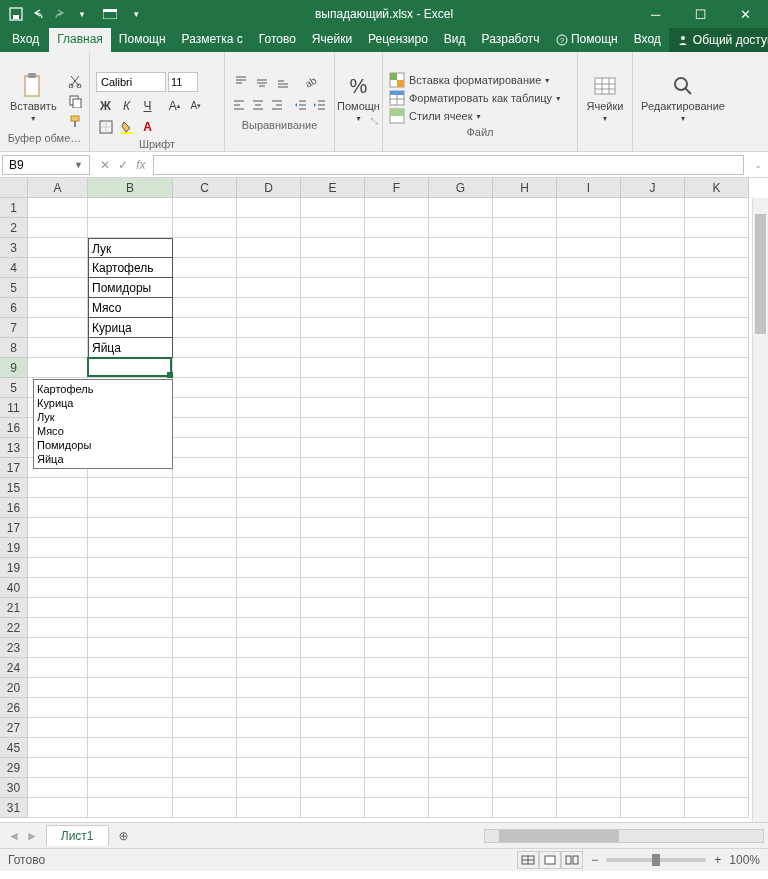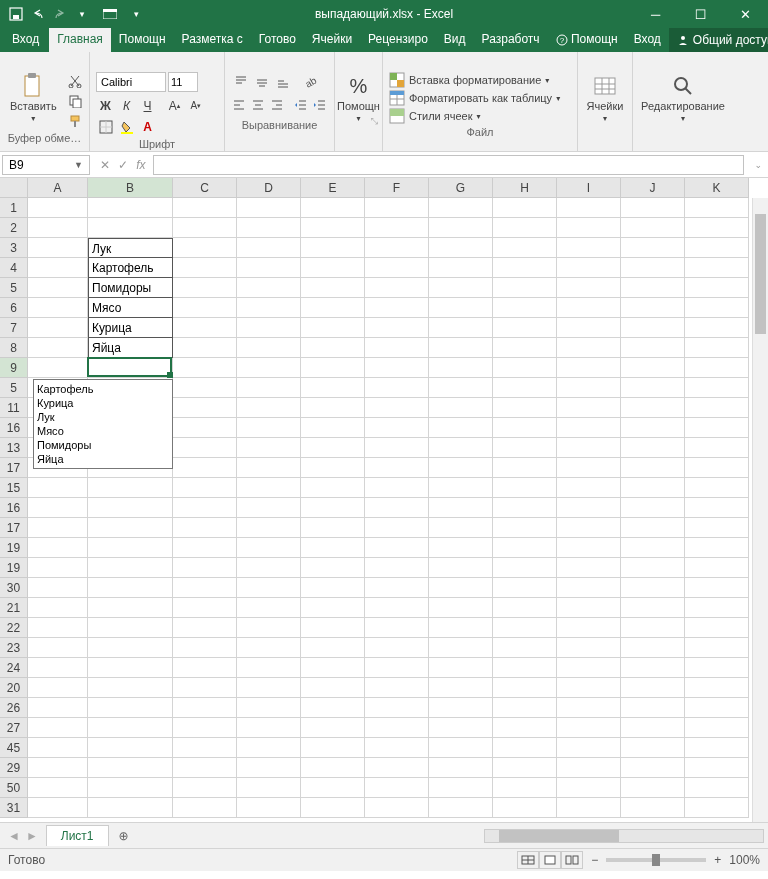--- a/index.html
+++ b/index.html
@@ -415,31 +415,31 @@
       <div class="row-header">5</div>
       <div class="row-header">11</div>
       <div class="row-header">16</div>
       <div class="row-header">13</div>
       <div class="row-header">17</div>
       <div class="row-header">15</div>
       <div class="row-header">16</div>
       <div class="row-header">17</div>
       <div class="row-header">19</div>
       <div class="row-header">19</div>
-      <div class="row-header">30</div>
+      <div class="row-header">40</div>
       <div class="row-header">21</div>
       <div class="row-header">22</div>
       <div class="row-header">23</div>
       <div class="row-header">24</div>
       <div class="row-header">20</div>
       <div class="row-header">26</div>
       <div class="row-header">27</div>
       <div class="row-header">45</div>
       <div class="row-header">29</div>
-      <div class="row-header">50</div>
+      <div class="row-header">30</div>
       <div class="row-header">31</div>
     </div>
   <div class="cells" id="cells">
       <div class="cell-row">
         <div class="cell" style="width: 60px;"></div>
         <div class="cell" style="width: 85px;"></div>
         <div class="cell" style="width: 64px;"></div>
         <div class="cell" style="width: 64px;"></div>
         <div class="cell" style="width: 64px;"></div>
         <div class="cell" style="width: 64px;"></div>

